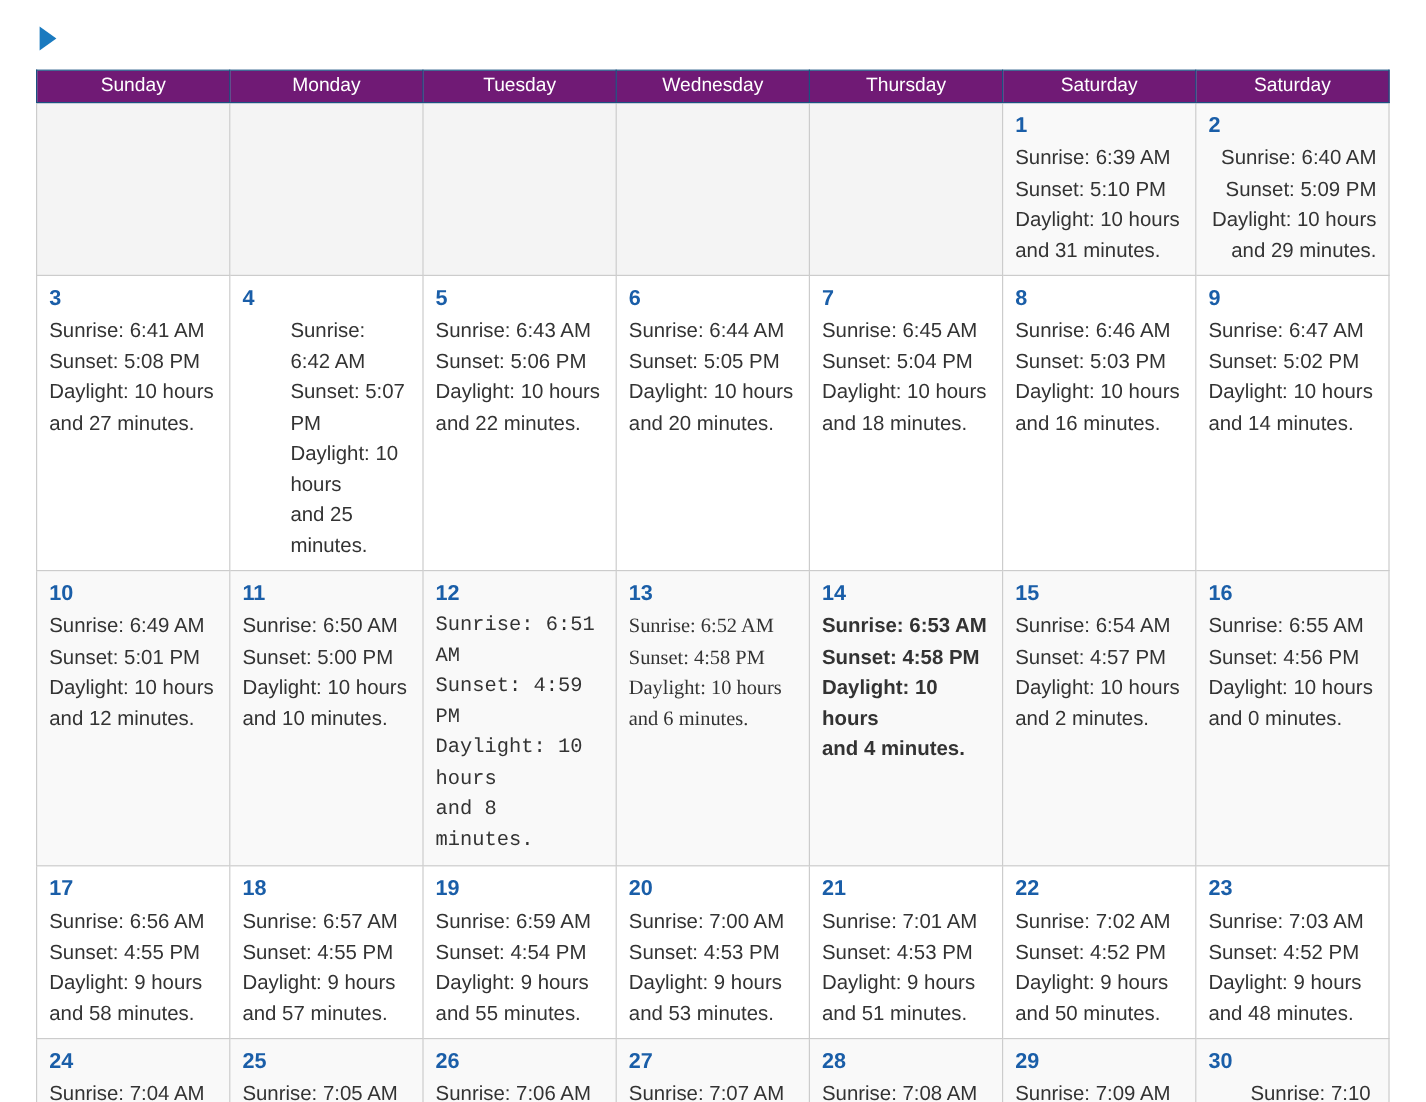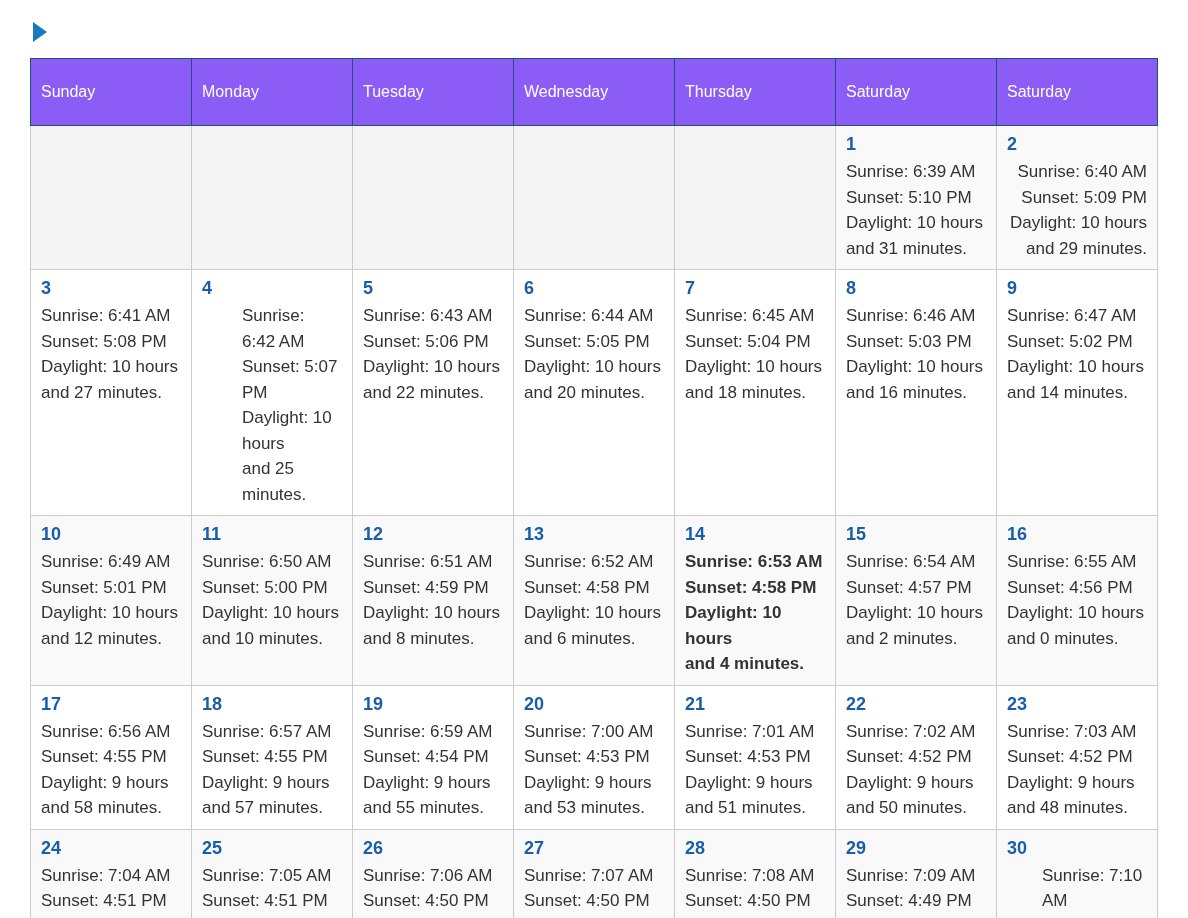--- a/index.html
+++ b/index.html
@@ -60,26 +60,26 @@
       font-size: 22px;
       color: #444;
       margin-top: 4px;
     }
     table {
       width: 100%;
       border-collapse: collapse;
       table-layout: fixed;
     }
     thead tr th {
-      background-color: #8b5cf6;
+      background-color: #701a75;
       color: #fff;
       font-size: 16px;
       font-weight: normal;
-      padding: 24px 10px;
-      text-align: left;
+      padding: 4px 10px;
+      text-align: center;
       border: 1px solid #1a5280;
     }
     tbody tr td {
       vertical-align: top;
       padding: 8px 10px;
       border: 1px solid #ccc;
       font-size: 13px;
       color: #333;
       height: 110px;
     }
@@ -217,28 +217,28 @@
         </td>
         <td>
           <span class="day-number">11</span>
           <div class="day-info" style="white-space: pre-line;">Sunrise: 6:50 AM
 Sunset: 5:00 PM
 Daylight: 10 hours
 and 10 minutes.</div>
         </td>
         <td>
           <span class="day-number">12</span>
-          <div class="day-info" style="white-space: pre-line;">Sunrise: 6:51 AM
+          <div class="day-info" style="white-space: pre-line; font-family: Liberation Mono, monospace;">Sunrise: 6:51 AM
 Sunset: 4:59 PM
 Daylight: 10 hours
 and 8 minutes.</div>
         </td>
         <td>
           <span class="day-number">13</span>
-          <div class="day-info" style="white-space: pre-line;">Sunrise: 6:52 AM
+          <div class="day-info" style="white-space: pre-line; font-family: Liberation Serif, serif;">Sunrise: 6:52 AM
 Sunset: 4:58 PM
 Daylight: 10 hours
 and 6 minutes.</div>
         </td>
         <td>
           <span class="day-number">14</span>
           <div class="day-info" style="white-space: pre-line; font-weight: bold;">Sunrise: 6:53 AM
 Sunset: 4:58 PM
 Daylight: 10 hours
 and 4 minutes.</div>

